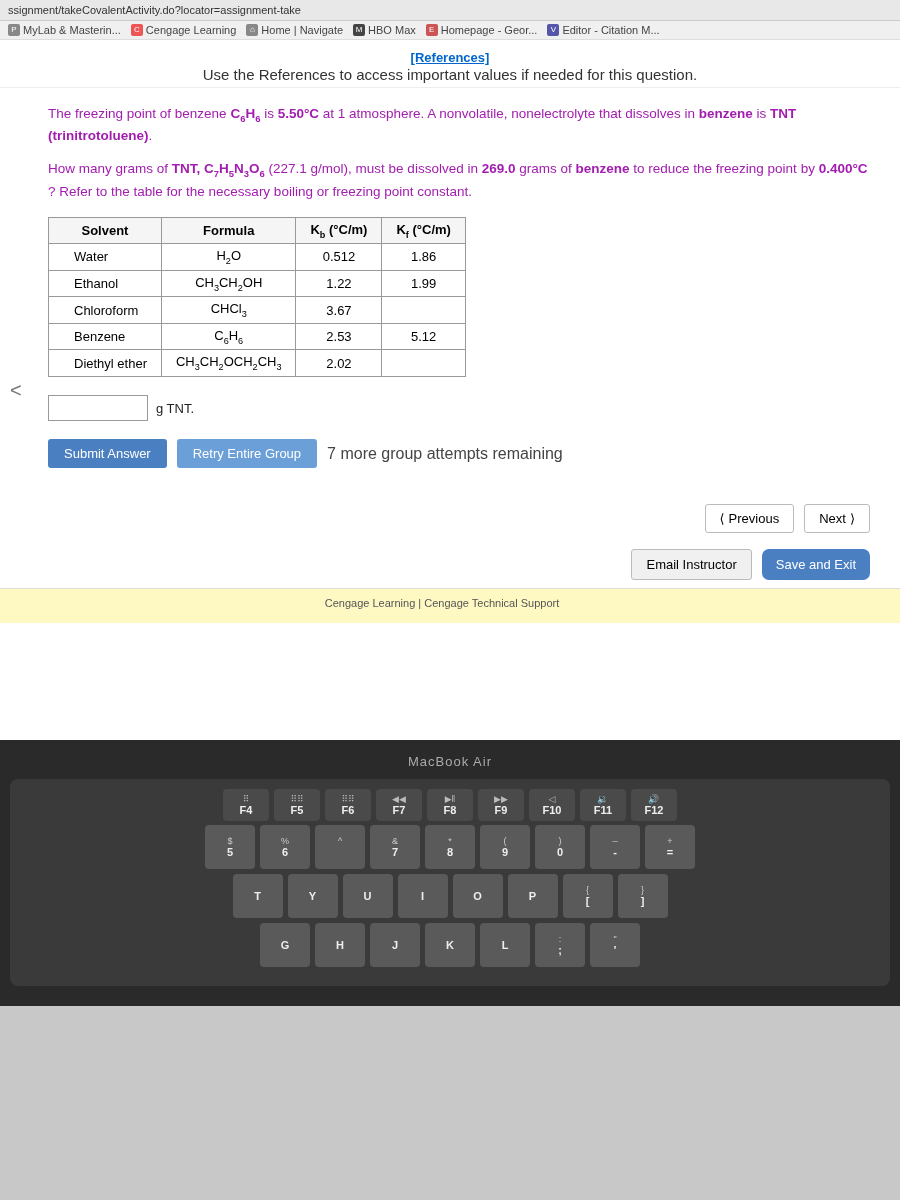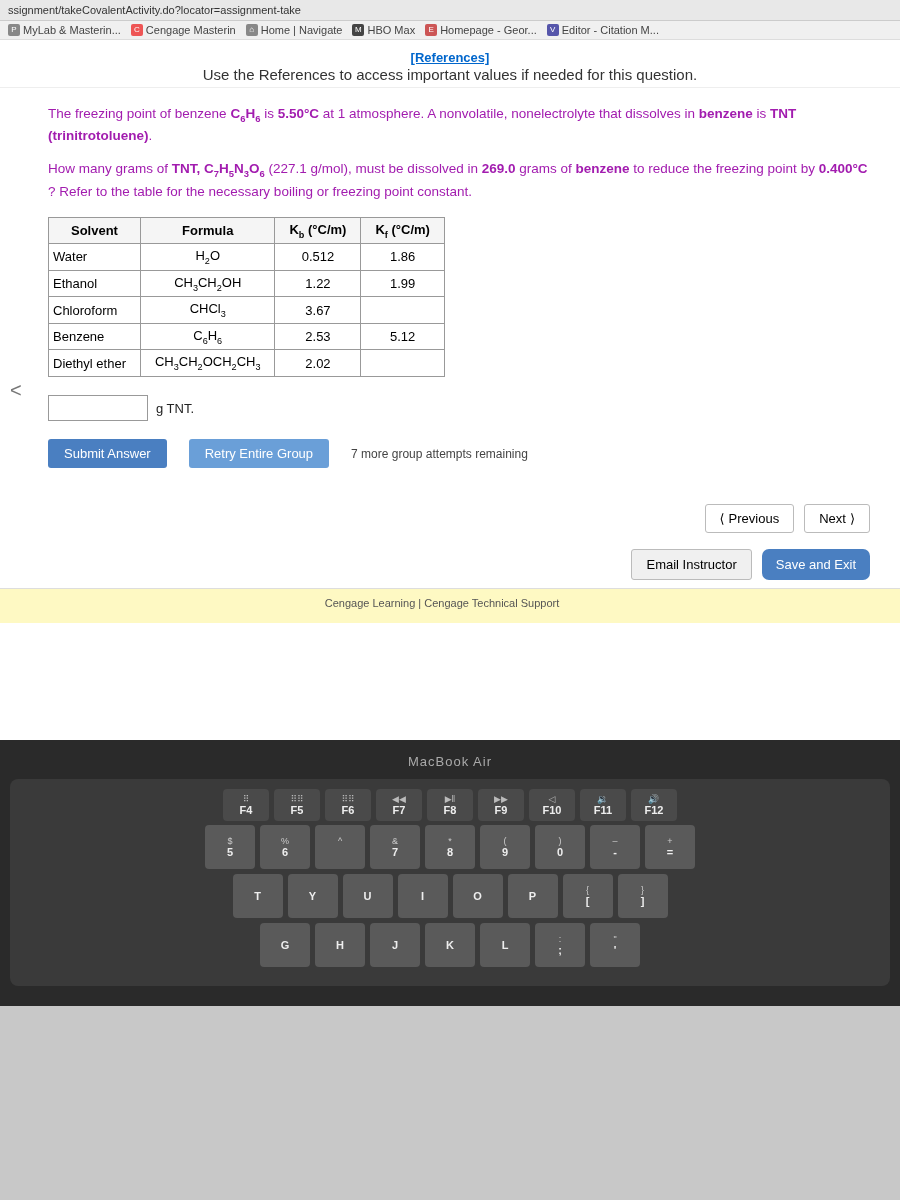--- a/index.html
+++ b/index.html
@@ -105,21 +105,21 @@
       border: 1px solid #999;
       padding: 4px 14px;
       text-align: center;
     }
     .data-table th {
       background: #f5f5f5;
       font-weight: bold;
     }
     .data-table td:first-child {
       text-align: left;
-      padding-left: 4px;
+      padding-left: 25px;
     }
 
     .answer-row {
       display: flex;
       align-items: center;
       gap: 8px;
       margin: 14px 0 18px 0;
     }
     .answer-input {
       border: 1px solid #999;
@@ -130,21 +130,21 @@
     }
     .answer-label {
       font-size: 13px;
       color: #222;
       text-align: right;
     }
 
     
     .button-row {
       display: flex;
-      gap: 22px;
+      gap: 10px;
       align-items: center;
       flex-wrap: wrap;
       margin-top: 8px;
     }
     .btn-submit {
       background: #4a7fc1;
       color: white;
       border: none;
       padding: 7px 16px;
       font-size: 13px;
@@ -154,21 +154,21 @@
     .btn-retry {
       background: #6a9fd8;
       color: white;
       border: none;
       padding: 7px 16px;
       font-size: 13px;
       cursor: pointer;
       border-radius: 3px;
     }
     .attempts-text {
-      font-size: 12px;
+      font-size: 16px;
       color: #444;
     }
 
     
     .nav-row {
       display: flex;
       justify-content: flex-end;
       padding: 20px 30px 10px 0;
       gap: 10px;
     }
@@ -284,21 +284,21 @@
   <span>ssignment/takeCovalentActivity.do?locator=assignment-take</span>
 </div>
 
 <div class="bookmarks-bar">
   <span class="bookmark-item">
     <span class="bk-icon">P</span>
     <span>MyLab &amp; Masterin...</span>
   </span>
   <span class="bookmark-item">
     <span class="bk-icon" style="background:#e55;">C</span>
-    <span>Cengage Masterin</span>
+    <span>Cengage Learning</span>
   </span>
   <span class="bookmark-item">
     <span class="bk-icon" style="background:#888;">⌂</span>
     <span>Home | Navigate</span>
   </span>
   <span class="bookmark-item">
     <span class="bk-icon" style="background:#444;">M</span>
     <span>HBO Max</span>
   </span>
   <span class="bookmark-item">

